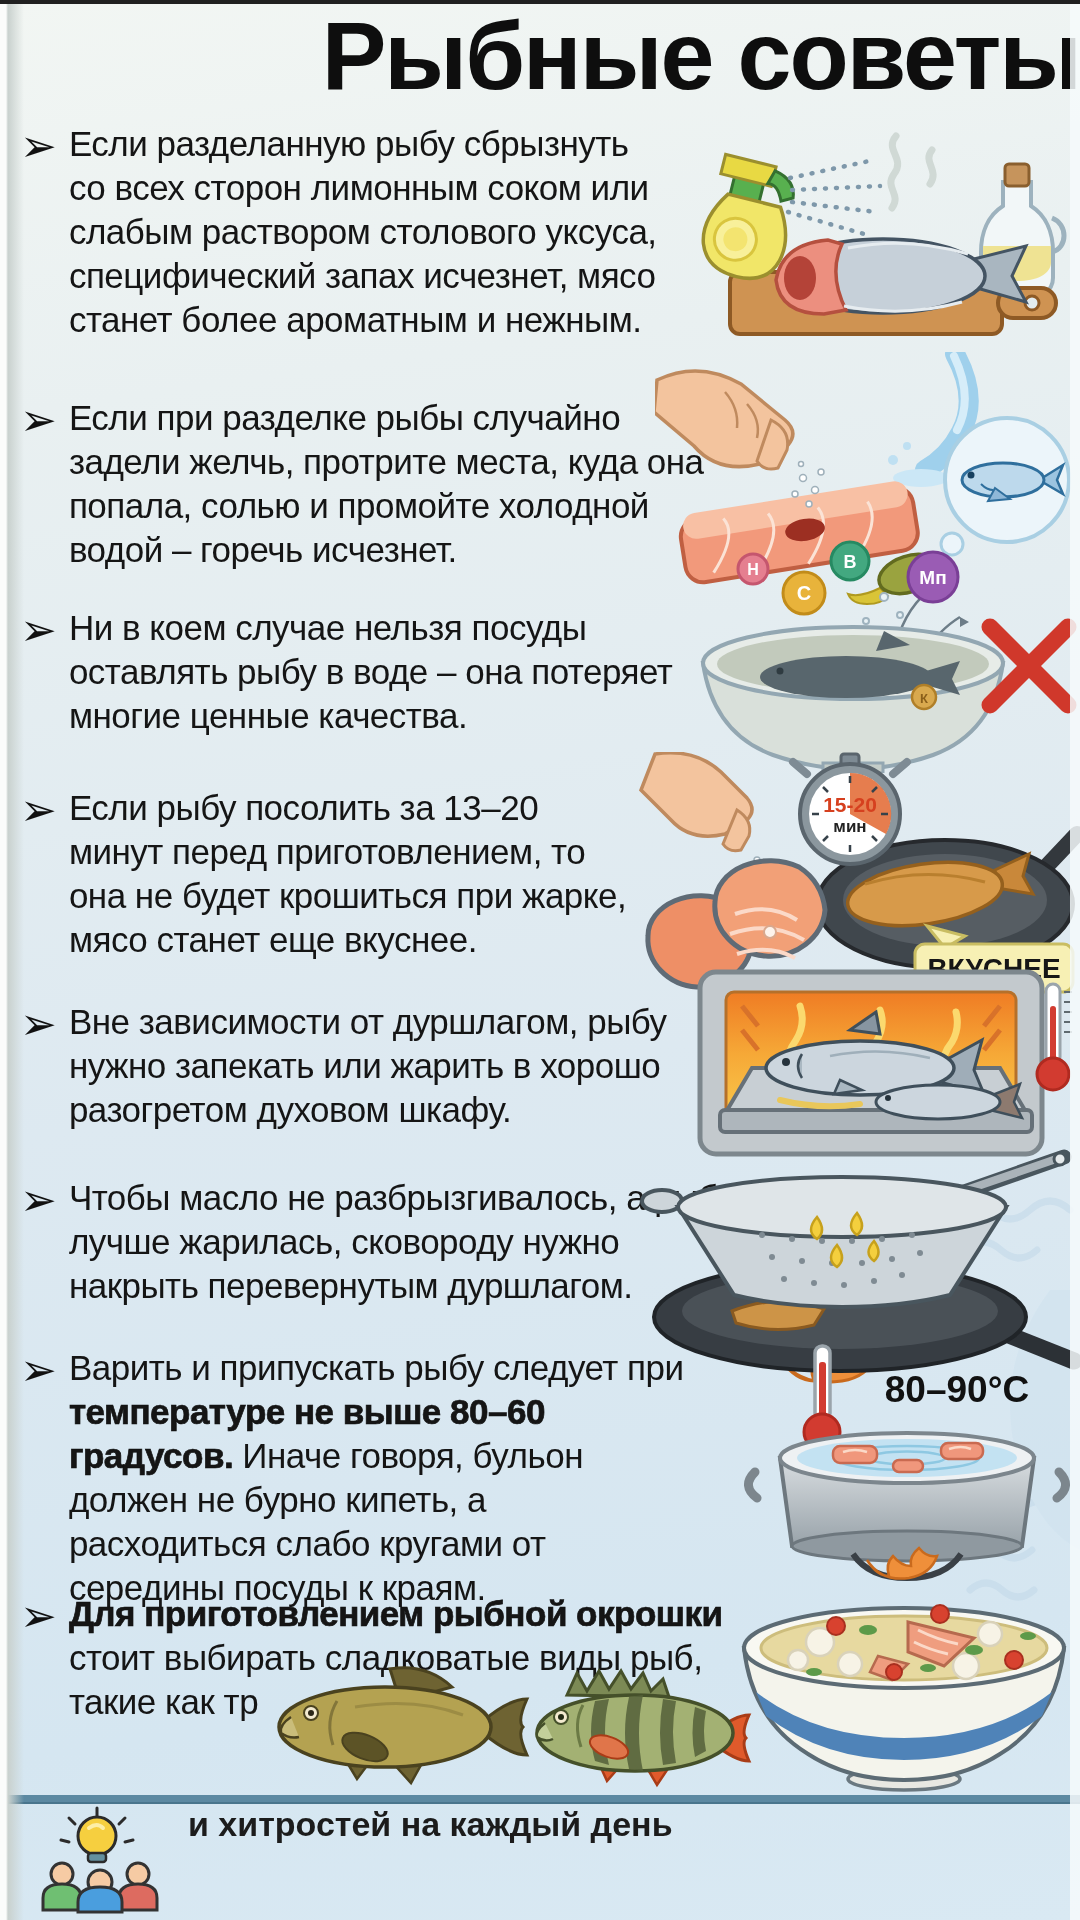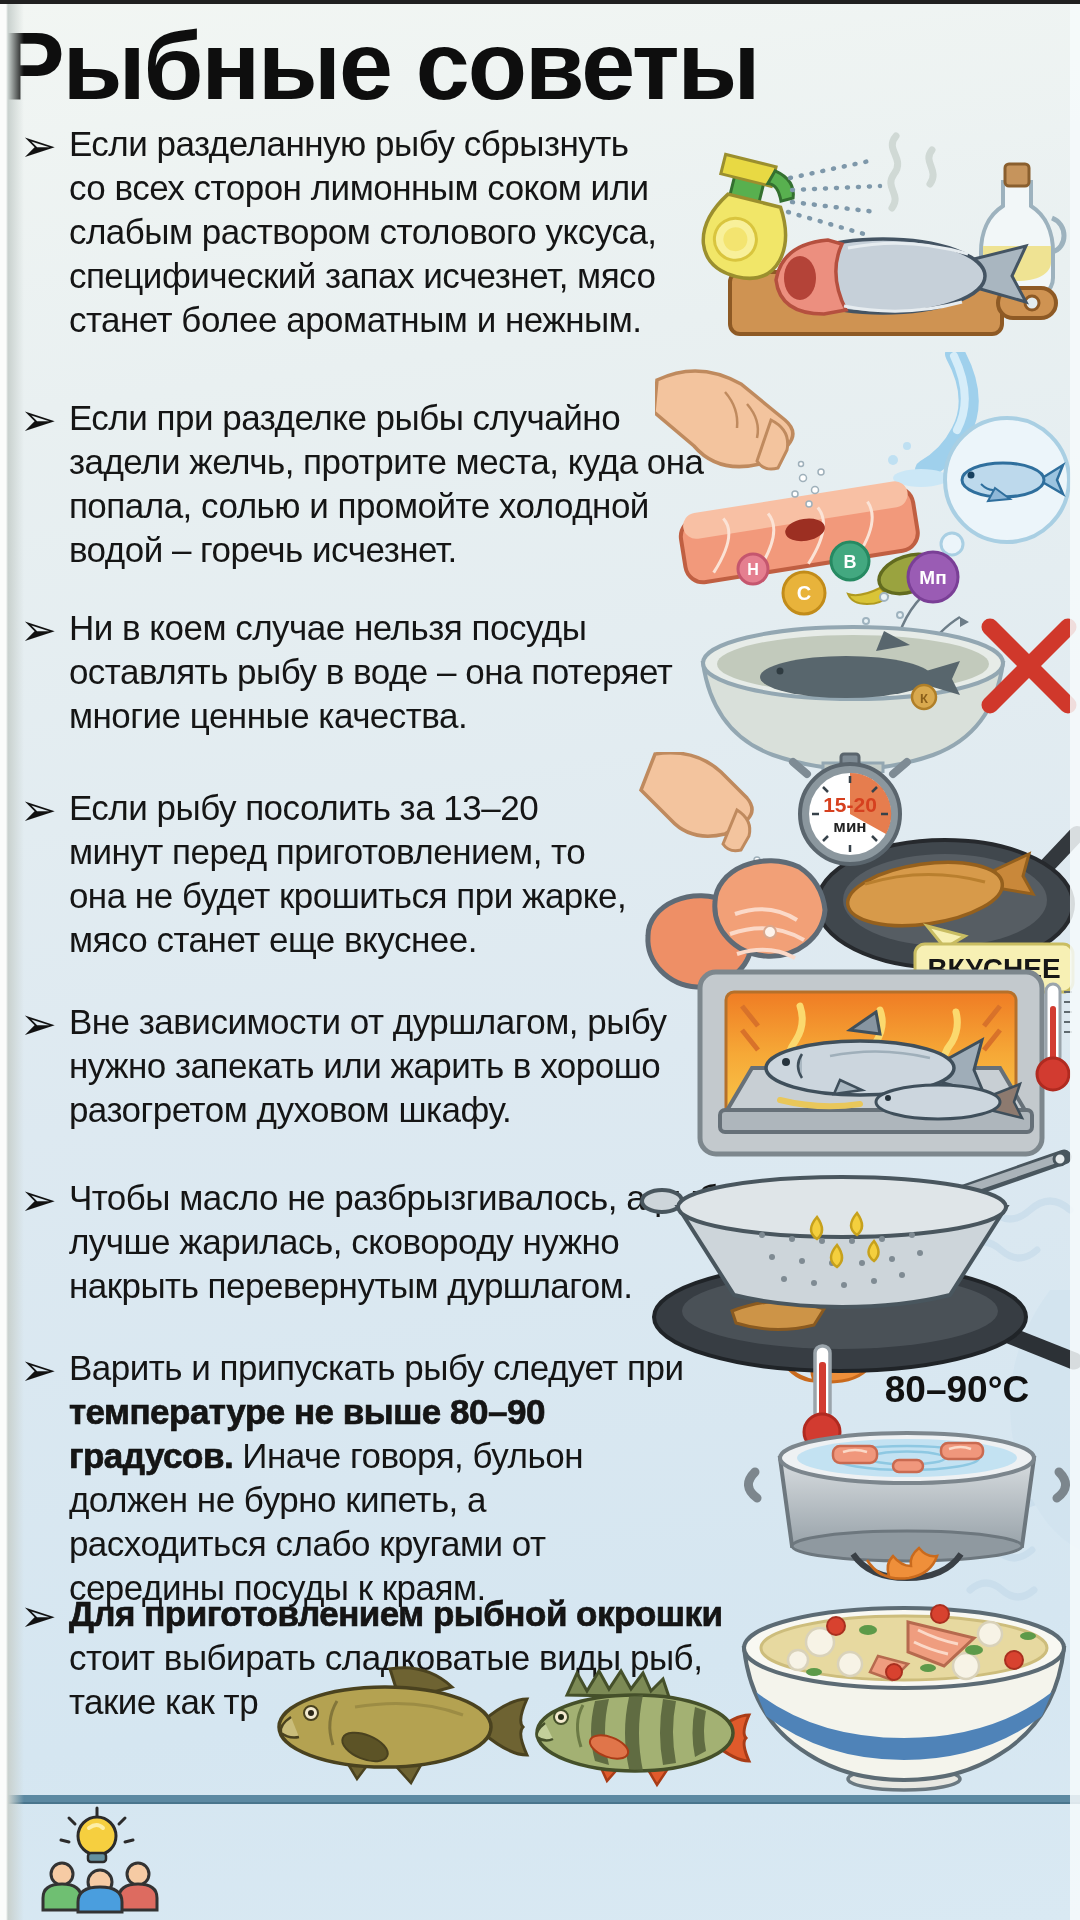--- a/index.html
+++ b/index.html
@@ -6,21 +6,21 @@
   .page{
     position:relative;width:1080px;height:1920px;overflow:hidden;margin:0 auto;
     font-family:"Liberation Sans",sans-serif;
     background:linear-gradient(172deg,#f2f6f3 0%,#e9f0f1 20%,#dde9f1 55%,#d5e6f1 85%,#d9e9f3 100%);
   }
   .edge-top{position:absolute;top:0;left:0;right:0;height:4px;background:#202020;z-index:30;}
   .edge-left{position:absolute;top:0;bottom:0;left:0;width:24px;z-index:29;
     background:linear-gradient(90deg,#fbfcfb 0px,#fbfcfb 6px,#c9d1ce 8px,rgba(201,209,206,0) 24px);}
   .edge-right{position:absolute;top:0;bottom:0;right:0;width:10px;background:#f6fafb;opacity:.85;z-index:29;}
   .title{
-    position:absolute;top:10px;left:0;width:100%;text-align:left;
+    position:absolute;top:0;left:0;width:100%;text-align:right;
     font-size:97px;font-weight:700;letter-spacing:-2px;color:#0e0e0e;
   }
   .tip{position:absolute;left:20px;display:flex;align-items:flex-start;}
   .bullet{font-size:44px;line-height:1;margin:2px 12px 0 0;color:#111;flex:none;}
   .tip-text{font-size:35px;font-weight:400;color:#151515;line-height:1.26;letter-spacing:-0.5px;}
   .tip-text b{-webkit-text-stroke:0.7px #111;}
   .illus{position:absolute;}
   .illus svg{display:block;}
   svg text{font-family:"Liberation Sans",sans-serif;}
   .divider{position:absolute;left:0;right:0;top:1795px;height:7px;background:#5c89a2;border-bottom:2px solid #49758d;z-index:5;}
@@ -336,21 +336,21 @@
           <path d="M245,78 q10,14 0,22 q-12,-8 0,-22 z"></path>
           <path d="M225,110 q10,14 0,22 q-12,-8 0,-22 z"></path>
           <path d="M262,106 q9,12 0,20 q-11,-8 0,-20 z"></path>
         </g>
       </g>
     </svg>
   </div>
 
   <div class="tip z1" style="top:1346px">
     <span class="bullet">➢</span>
-    <div class="tip-text" style="width:620px"><span>Варить и припускать рыбу следует при </span><b>температуре не выше 80–90 градусов.</b><span> Иначе говоря, бульон должен не бурно кипеть, а расходиться слабо кругами от середины посуды к краям.</span></div>
+    <div class="tip-text" style="width:620px"><span>Варить и припускать рыбу следует при </span><b>температуре не выше 80–60 градусов.</b><span> Иначе говоря, бульон должен не бурно кипеть, а расходиться слабо кругами от середины посуды к краям.</span></div>
   </div>
   <div class="illus z1" style="left:735px;top:1340px">
     <svg width="345" height="248" viewBox="0 0 345 248">
       <defs>
         <linearGradient id="potBody" x1="0" y1="0" x2="0" y2="1">
           <stop offset="0" stop-color="#d8dde0"></stop>
             <stop offset="1" stop-color="#99a3aa"></stop>
         </linearGradient>
       </defs>
       <g>
@@ -472,16 +472,17 @@
         <path d="M8,104 v-12 q0,-14 19,-14 q19,0 19,14 v12 z" fill="#6fbf72"></path>
         <circle cx="103" cy="68" r="11" fill="#f6cba4"></circle>
         <path d="M84,104 v-12 q0,-14 19,-14 q19,0 19,14 v12 z" fill="#dd6b60"></path>
         <circle cx="65" cy="76" r="12" fill="#f6cba4"></circle>
         <path d="M43,106 v-10 q0,-15 22,-15 q22,0 22,15 v10 z" fill="#4a9ede"></path>
       </g>
     </svg>
   </div>
 
   <div class="footer-text">
+    <div>и хитростей на каждый день</div>
 
   </div>
 
 </div>
 
 </body></html>

